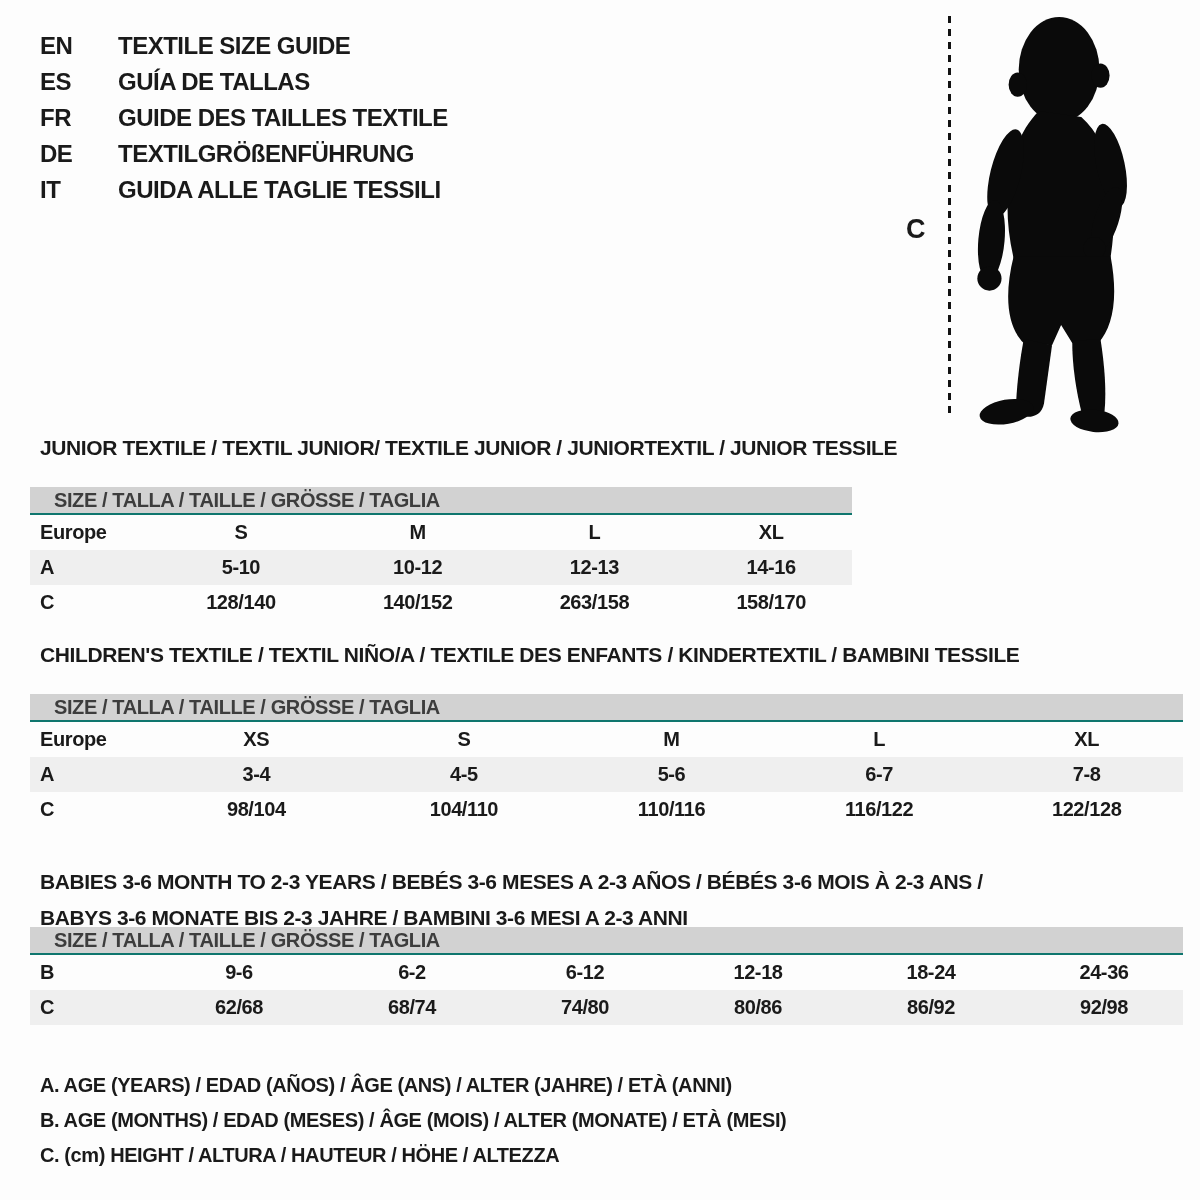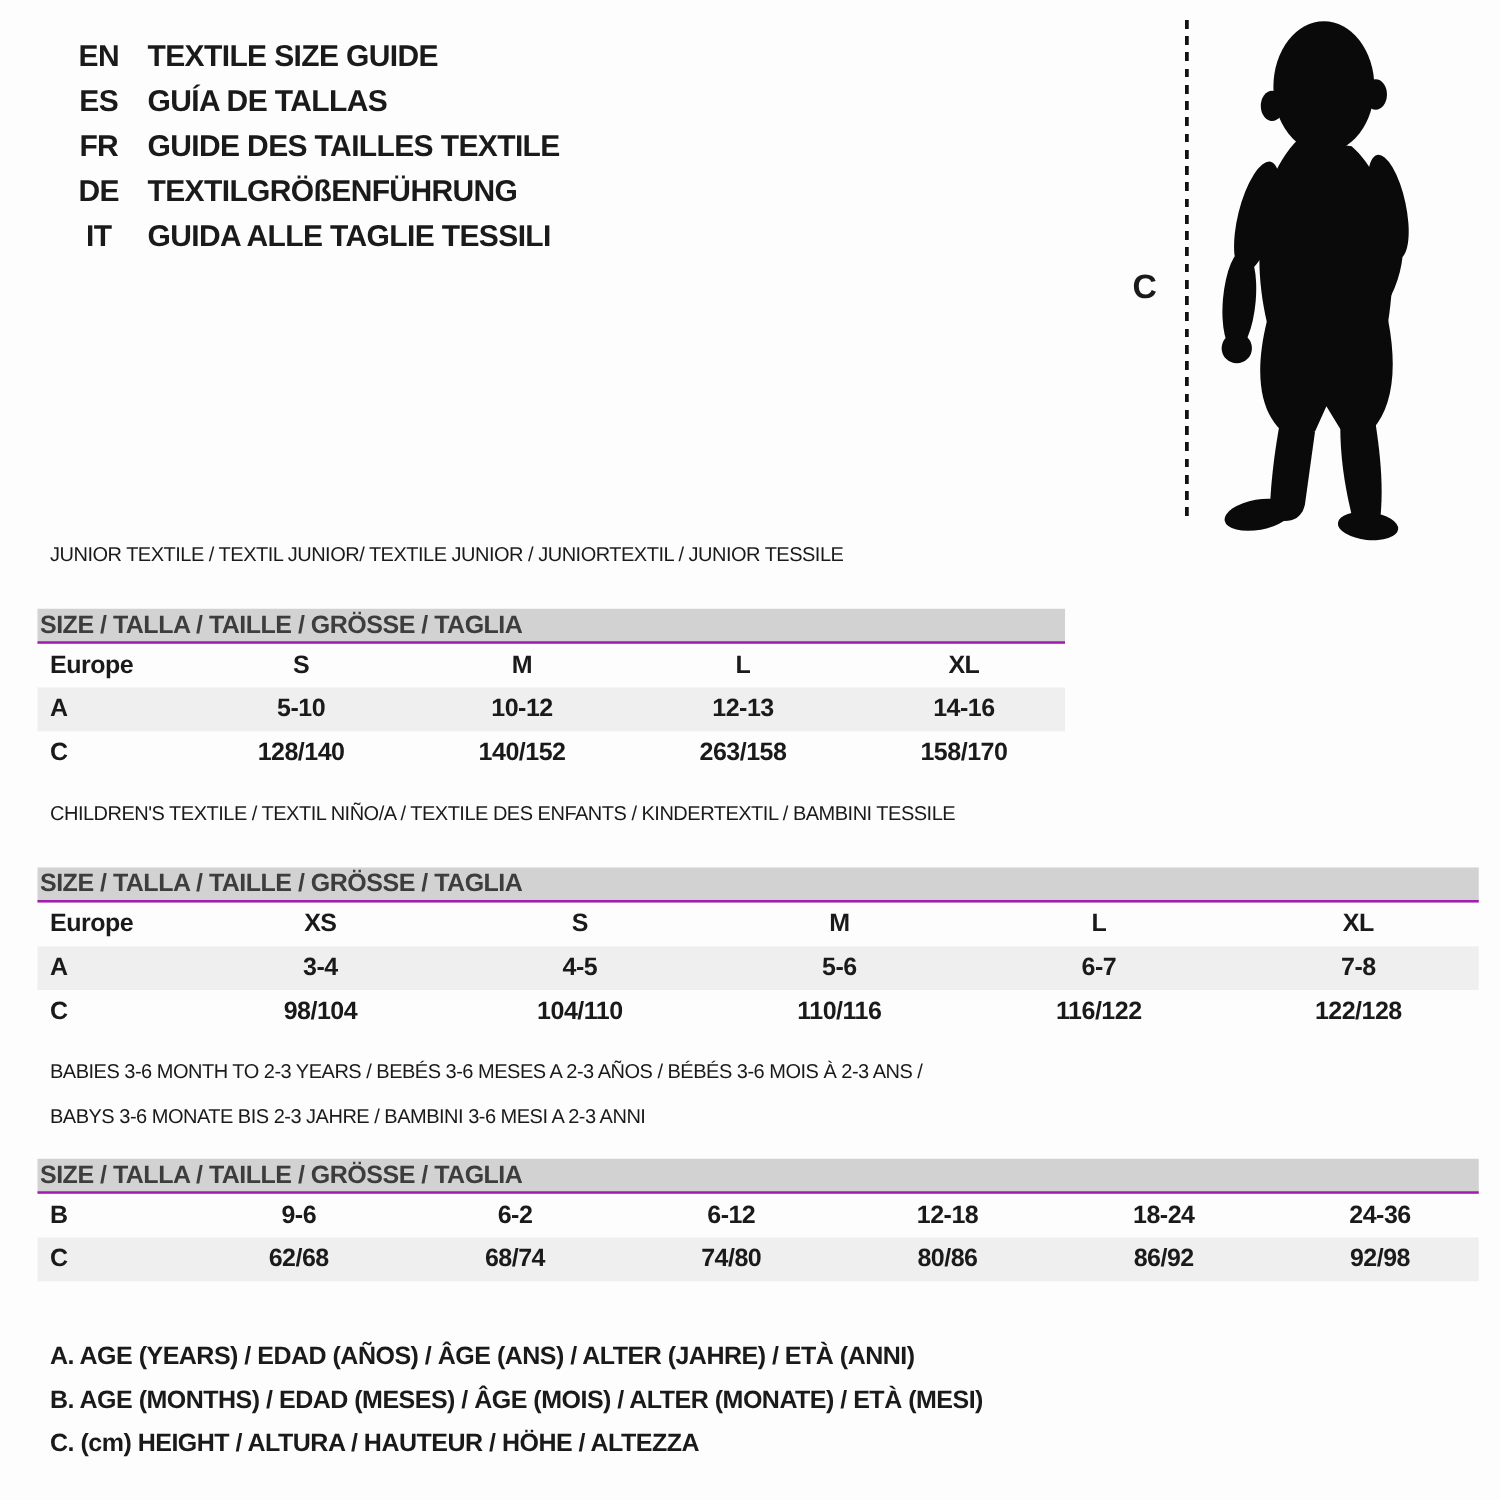--- a/index.html
+++ b/index.html
@@ -3,36 +3,36 @@
 <meta charset="utf-8">
 <style>
   html,body{margin:0;padding:0;background:#ffffff;}
   .canvas{
     position:relative;width:1200px;height:1200px;background:#fdfdfd;
     font-family:"Liberation Sans",sans-serif;color:#1a1a1a;overflow:hidden;
   }
   
   .langs{position:absolute;left:40px;top:28px;}
   .lang-row{display:flex;height:36px;align-items:center;font-weight:700;font-size:24px;letter-spacing:-0.5px;}
-  .lang-code{width:78px;text-align:center;}
+  .lang-code{width:78px;}
   
   .dash-line{
     position:absolute;left:948px;top:16px;width:3px;height:398px;
     background:repeating-linear-gradient(to bottom,#121212 0 7px,transparent 7px 13px);
   }
   .c-label{position:absolute;left:906px;top:214px;font-weight:700;font-size:27px;}
   .silhouette{position:absolute;left:958px;top:12px;}
   
-  .sec-heading{position:absolute;left:40px;font-weight:400;font-size:16px;letter-spacing:-0.4px;white-space:nowrap;}
+  .sec-heading{position:absolute;left:40px;font-weight:700;font-size:21px;letter-spacing:-0.4px;white-space:nowrap;}
   .two-line div{height:36px;display:flex;align-items:center;}
   
   .tbl{position:absolute;left:30px;letter-spacing:-0.4px;}
   .tbl-header{
-    height:26px;background:#d2d2d2;border-bottom:2px solid #a21caf;color:#3d3d3d;
-    display:flex;align-items:center;padding-left:2px;font-size:20px;font-weight:700;
+    height:26px;background:#d2d2d2;border-bottom:2px solid #0f766e;color:#3d3d3d;
+    display:flex;align-items:center;padding-left:24px;font-size:20px;font-weight:700;
   }
   .trow{display:flex;align-items:center;height:35px;font-size:20px;font-weight:700;gap:15px;}
   .trow.shaded{background:#efefef;}
   .tlbl{width:105px;padding-left:10px;}
   .tcell{flex:1;text-align:center;}
   .w-junior{width:822px;}
   .w-wide{width:1153px;}
   
   .legend{position:absolute;left:40px;top:1068px;}
   .legend-line{height:35px;display:flex;align-items:center;font-weight:700;font-size:20px;letter-spacing:-0.4px;white-space:nowrap;}
@@ -135,21 +135,21 @@
     <div class="trow">
       <span class="tlbl">C</span>
       <span class="tcell">98/104</span>
       <span class="tcell">104/110</span>
       <span class="tcell">110/116</span>
       <span class="tcell">116/122</span>
       <span class="tcell">122/128</span>
     </div>
   </div>
 
-  <div class="sec-heading two-line" style="top:840px">
+  <div class="sec-heading two-line" style="top:864px">
     <div>BABIES 3-6 MONTH TO 2-3 YEARS / BEBÉS 3-6 MESES A 2-3 AÑOS / BÉBÉS 3-6 MOIS À 2-3 ANS /</div>
     <div>BABYS 3-6 MONATE BIS 2-3 JAHRE / BAMBINI 3-6 MESI A 2-3 ANNI</div>
   </div>
   <div class="tbl w-wide" style="top:927px">
     <div class="tbl-header">SIZE / TALLA / TAILLE / GRÖSSE / TAGLIA</div>
     <div class="trow">
       <span class="tlbl">B</span>
       <span class="tcell">9-6</span>
       <span class="tcell">6-2</span>
       <span class="tcell">6-12</span>

